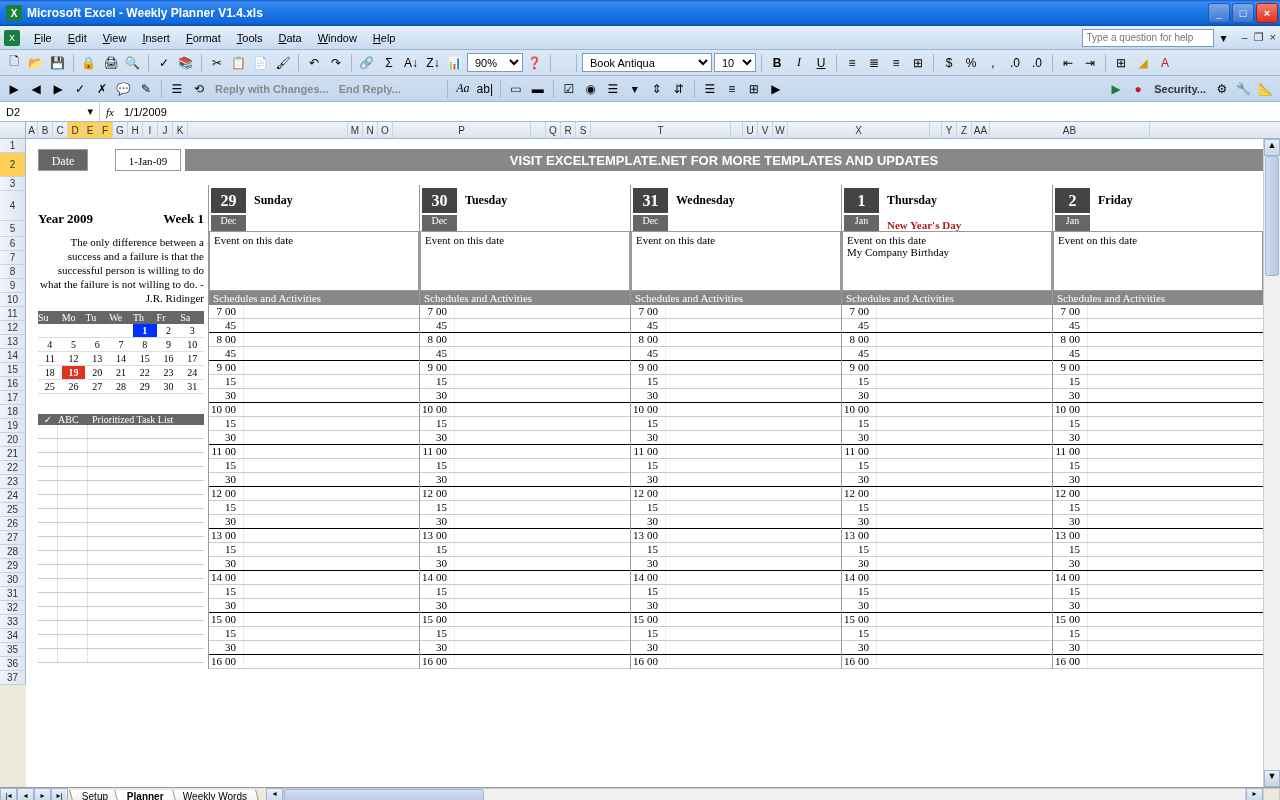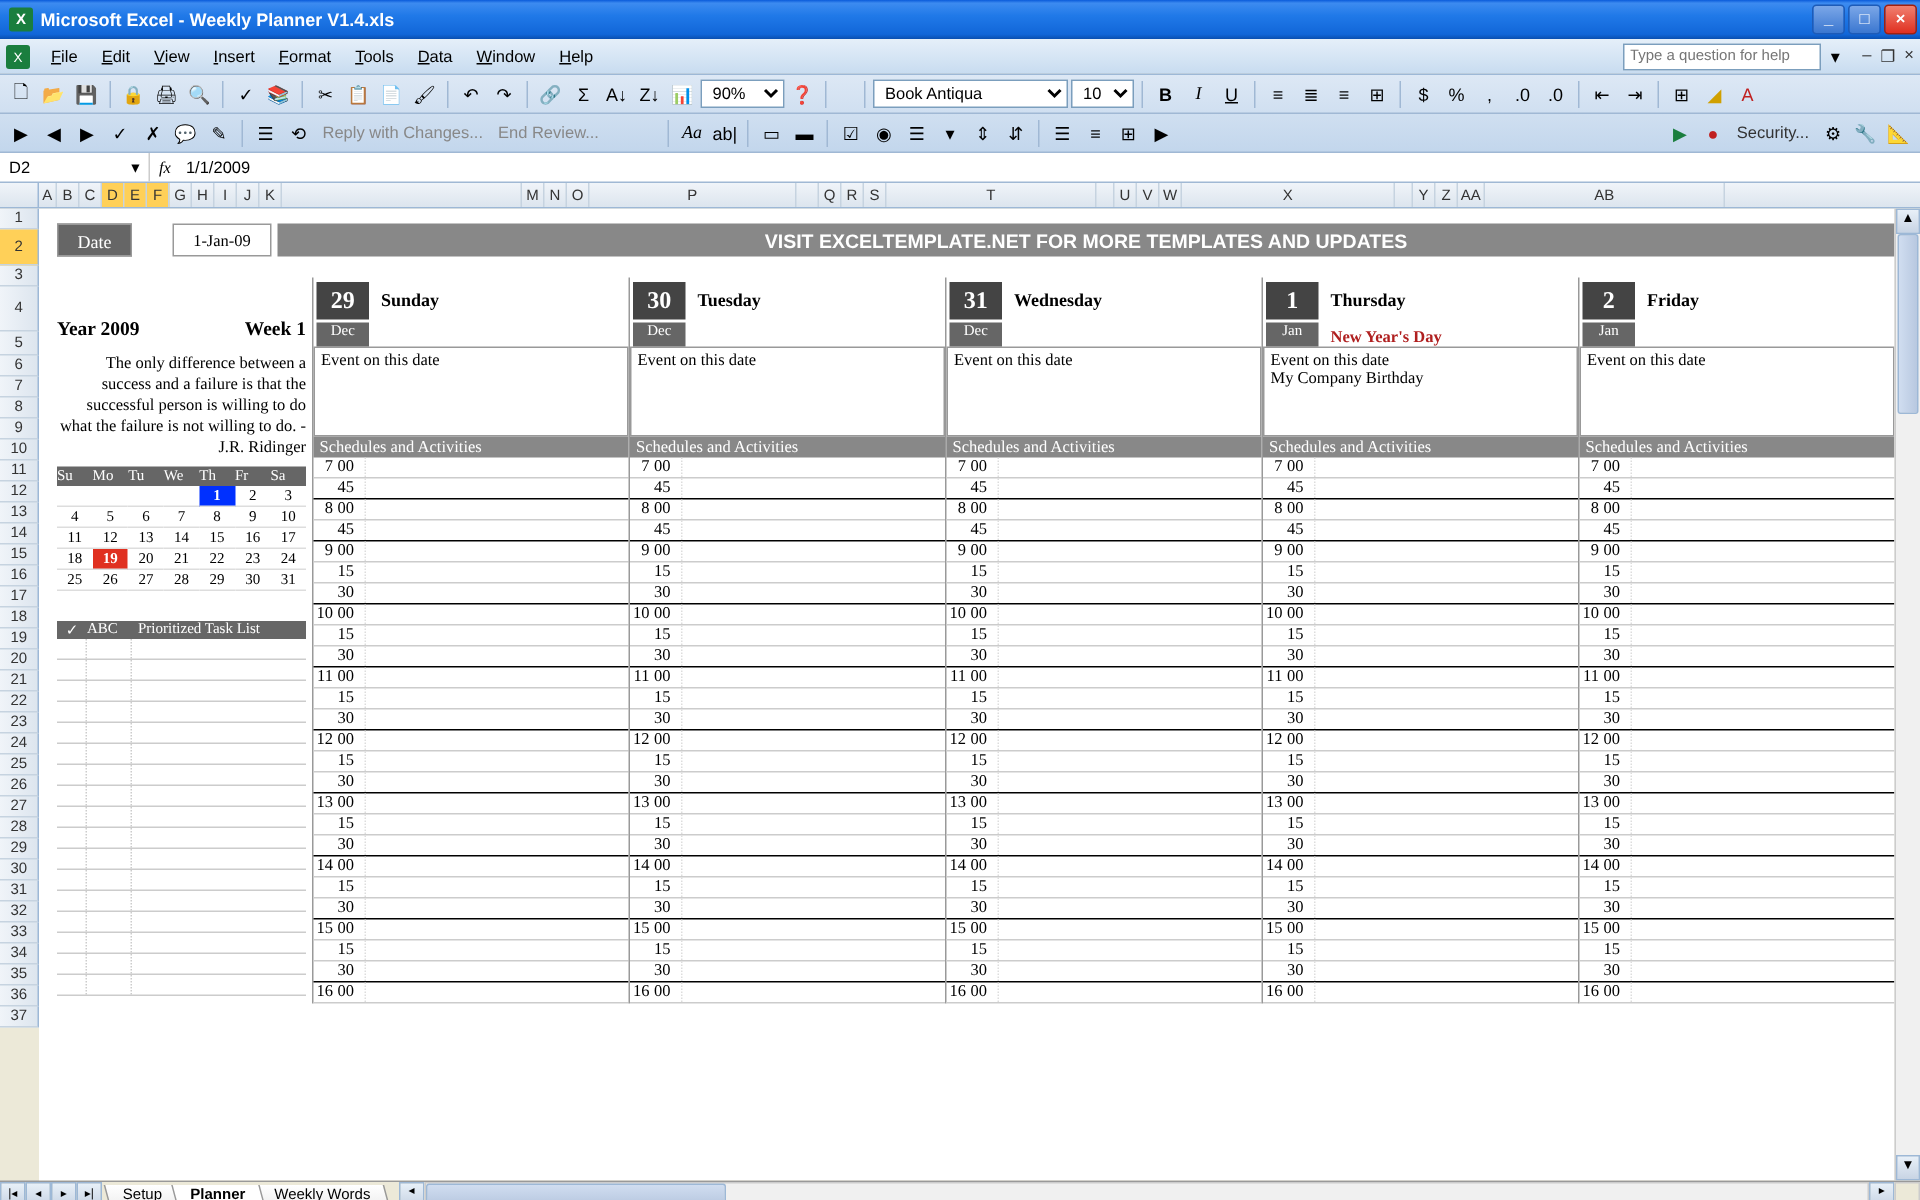--- a/index.html
+++ b/index.html
@@ -21,21 +21,21 @@
 .menubar .spacer { flex: 1; }
 .menubar .help-box { width: 132px; height: 18px; border: 1px solid #7b9ebd; background: white; color: #999; padding: 1px 4px; font-size: 10px; }
 .menubar .mdi-btns { display: flex; gap: 6px; margin-left: 8px; font-size: 11px; color: #333; }
 
 
 .toolbars { background: linear-gradient(to bottom, #dde8f5, #c2d6ec); }
 .toolbar { height: 26px; border-bottom: 1px solid #a0b8d4; display: flex; align-items: center; padding: 0 4px; gap: 2px; }
 .tb-btn { width: 20px; height: 20px; display: inline-flex; align-items: center; justify-content: center; border: 1px solid transparent; border-radius: 2px; font-size: 12px; cursor: default; }
 .tb-sep { width: 1px; height: 18px; background: #a0b8d4; margin: 0 3px; }
 .tb-select { height: 19px; border: 1px solid #7b9ebd; background: white; font-size: 11px; padding: 0 3px; }
-.tb-text { font-size: 11px; color: #333; padding: 0 4px; }
+.tb-text { font-size: 11px; color: #333; padding: 0 4px; font-weight: bold; }
 
 
 .formulabar { height: 20px; background: white; border-bottom: 1px solid #a0b8d4; display: flex; align-items: center; }
 .namebox { width: 100px; border-right: 1px solid #ccc; padding: 0 6px; display: flex; align-items: center; justify-content: space-between; height: 100%; }
 .fx-icon { padding: 0 6px; font-style: italic; font-family: serif; }
 .formula-input { flex: 1; border: none; outline: none; padding: 0 4px; font-size: 11px; }
 
 
 .colheaders { height: 17px; background: linear-gradient(to bottom,#f0f4f9,#dce5ee); display: flex; border-bottom: 1px solid #9db8d6; }
 .rowcol-corner { width: 26px; background: linear-gradient(to bottom,#f0f4f9,#dce5ee); border-right: 1px solid #9db8d6; }
@@ -196,21 +196,21 @@
     <span class="tb-btn">◀</span>
     <span class="tb-btn">▶</span>
     <span class="tb-btn">✓</span>
     <span class="tb-btn">✗</span>
     <span class="tb-btn">💬</span>
     <span class="tb-btn">✎</span>
     <span class="tb-sep"></span>
     <span class="tb-btn">☰</span>
     <span class="tb-btn">⟲</span>
     <span class="tb-text" style="color:#888">Reply with Changes...</span>
-    <span class="tb-text" style="color:#888">End Review...</span>
+    <span class="tb-text" style="color:#888">End Reply...</span>
     <span class="tb-sep" style="margin-left:40px"></span>
     <span class="tb-btn" style="font-style:italic;font-family:serif">Aa</span>
     <span class="tb-btn">ab|</span>
     <span class="tb-sep"></span>
     <span class="tb-btn">▭</span>
     <span class="tb-btn">▬</span>
     <span class="tb-sep"></span>
     <span class="tb-btn">☑</span>
     <span class="tb-btn">◉</span>
     <span class="tb-btn">☰</span>

